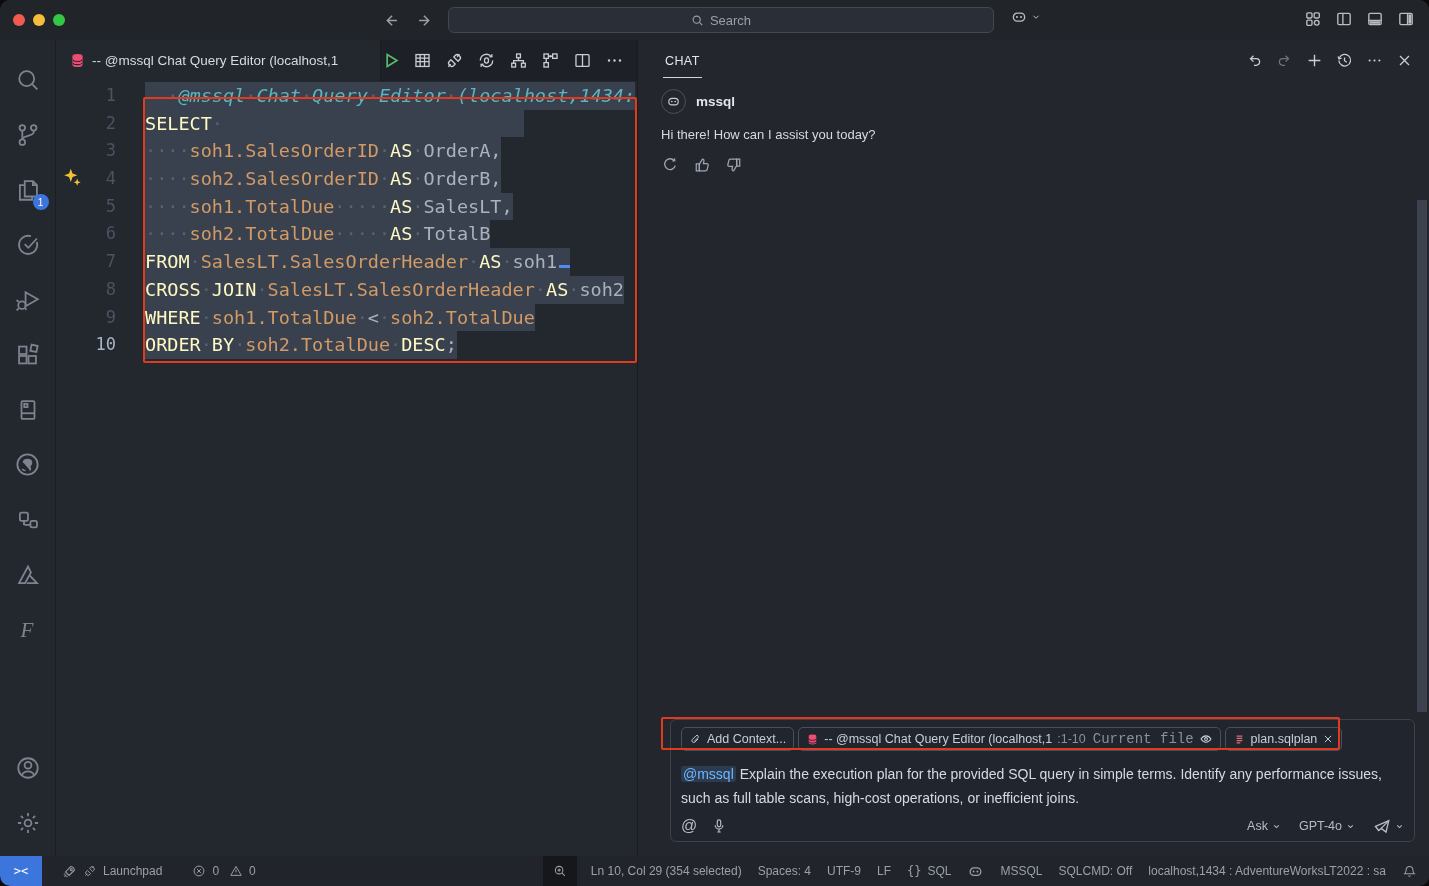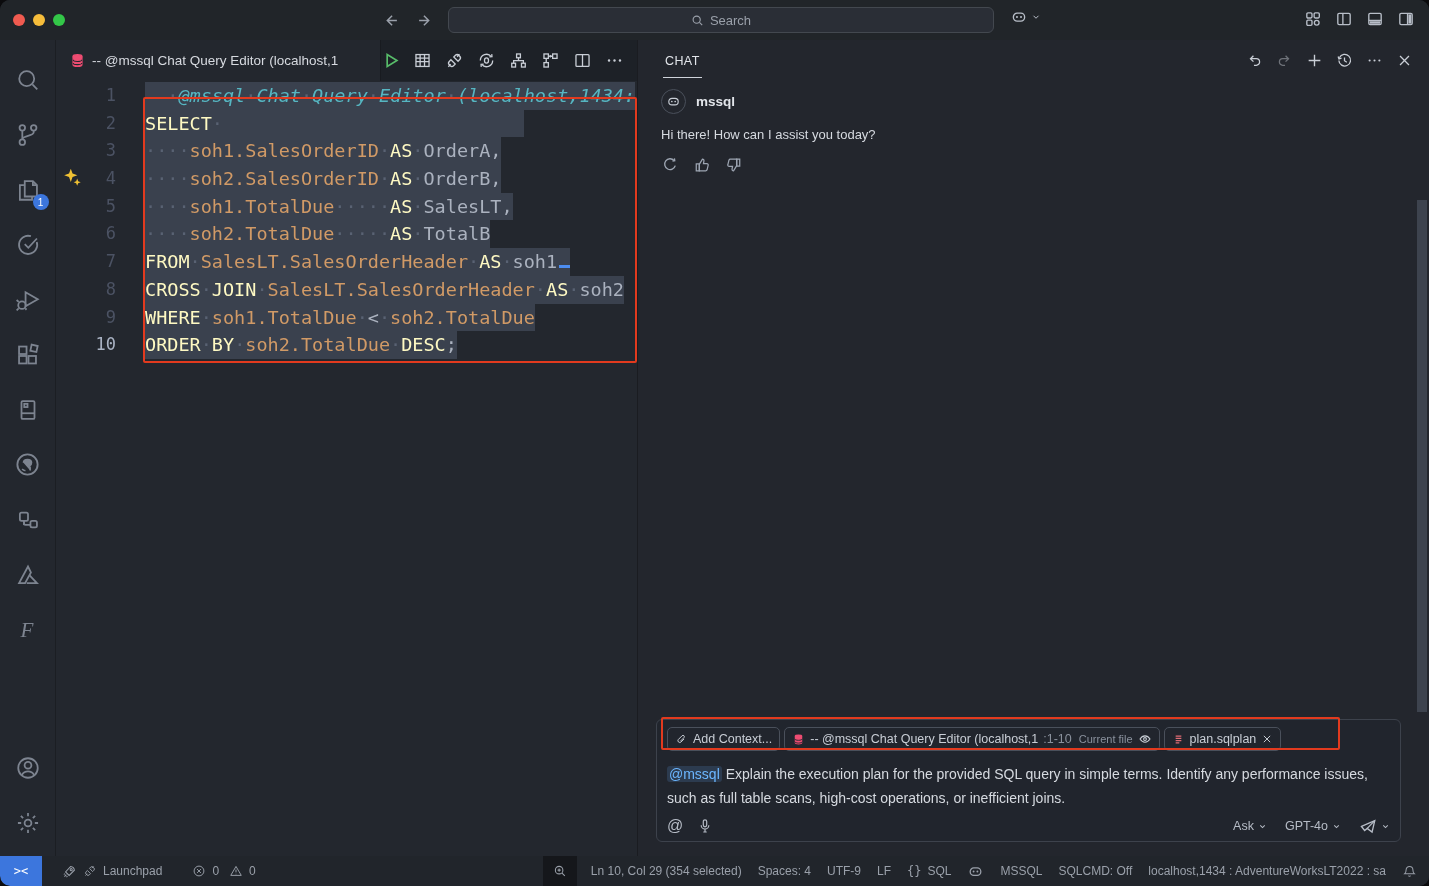--- a/index.html
+++ b/index.html
@@ -50,25 +50,25 @@
   #chat-header-actions { margin-left:auto; display:flex; gap:13px; color:#c9ced6; align-items:center; }
   .dim { opacity:.45; }
   #chat-message { padding:8px 24px 0 23px; }
   .msg-head { display:flex; align-items:center; gap:10px; }
   .avatar { width:25px; height:25px; border-radius:50%; border:1px solid #4a505b; display:flex; align-items:center; justify-content:center; color:#c9ced6; }
   .author { font-size:13.5px; font-weight:bold; color:#e2e5ea; }
   .msg-text { margin-top:13px; font-size:13px; color:#d6dae0; }
   .msg-actions { margin-top:14px; display:flex; gap:14px; color:#9da5b2; }
   #chat-scrollbar { position:absolute; right:2px; top:160px; width:10px; height:512px; background:#3d434e; border-radius:0; }
   
-  #chat-input { position:absolute; left:18px; bottom:14px; width:745px; border:1px solid #3d424c; border-radius:6px; background:#21252d; padding:5px 10px 6px; }
+  #chat-input { position:absolute; left:32px; bottom:14px; width:745px; border:1px solid #3d424c; border-radius:6px; background:#21252d; padding:5px 10px 6px; }
   #chips-row { display:flex; gap:4px; align-items:center; height:28px; }
   .chip { display:flex; align-items:center; gap:5px; border:1px solid #4a505b; border-radius:5px; height:24px; padding:0 7px; font-size:12.5px; color:#c9ced6; white-space:nowrap; }
   .chip .sub { color:#8a919d; }
-  .chip .note { color:#8a919d; font-size:11px; margin-left:2px; }
+  .chip .note { color:#8a919d; font-size:14px; margin-left:2px;font-family:Liberation Mono, monospace; }
   #prompt { margin-top:9px; font-size:14px; line-height:24px; color:#d6dae0; min-height:48px; }
   .mention { color:#6cb6ff; background:#2c3b4f; border-radius:3px; padding:0 2px; }
   #input-toolbar { display:flex; align-items:center; margin-top:7px; color:#b6bcc6; }
   #input-toolbar .left { display:flex; gap:14px; align-items:center; font-size:15px; }
   #input-toolbar .right { margin-left:auto; display:flex; gap:18px; align-items:center; font-size:12.5px; }
   .dd { display:flex; align-items:center; gap:4px; }
   
   #statusbar { position:absolute; left:0; bottom:0; width:100%; height:30px; background:#21252b; display:flex; align-items:center; font-size:12px; color:#9aa0aa; }
   #remote-badge { width:42px; height:30px; background:#3c76dd; color:#fff; display:flex; align-items:center; justify-content:center; border-bottom-left-radius:10px; font-family:"DejaVu Sans Mono",monospace; font-size:12px; }
   .sb-item { display:flex; align-items:center; gap:4px; padding:0 8px; height:100%; }

